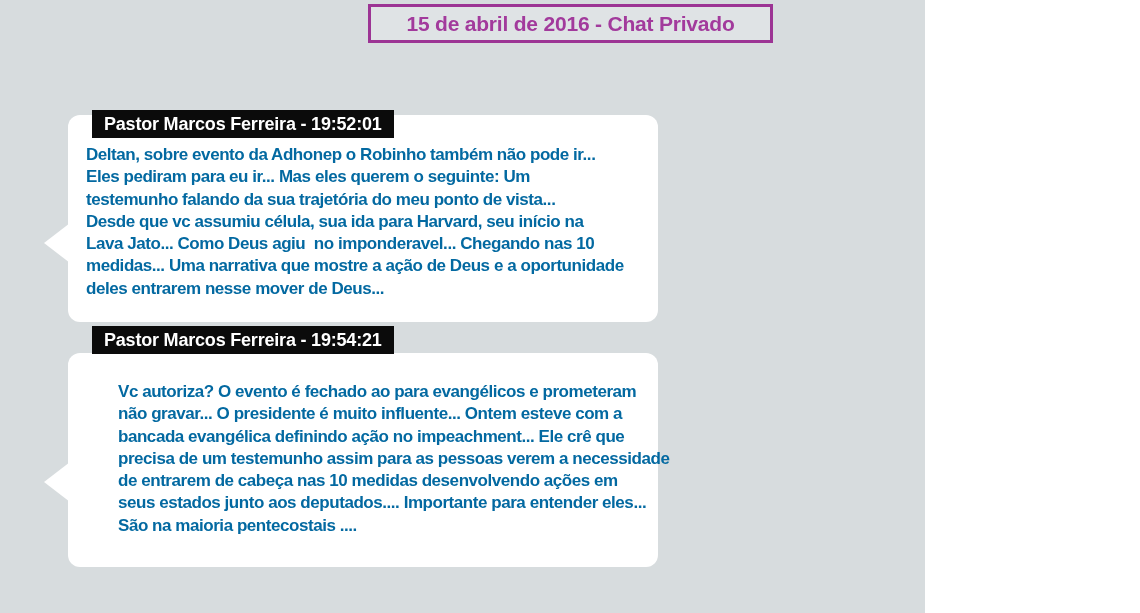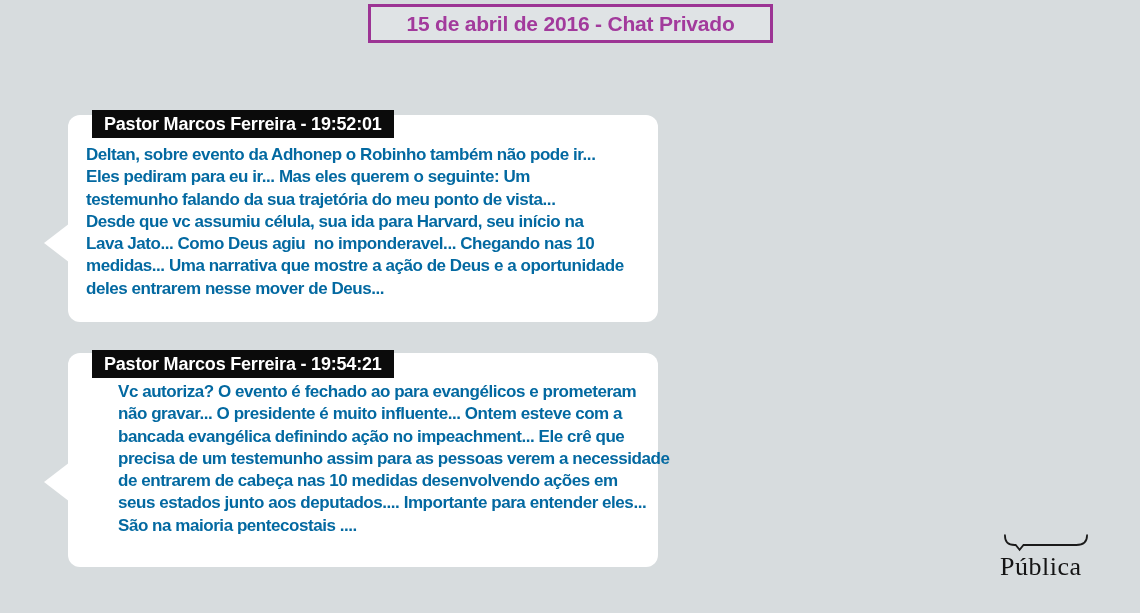--- a/index.html
+++ b/index.html
@@ -1,18 +1,18 @@
 <!DOCTYPE html>
 <html><head>
 <meta charset="utf-8">
 <style>
   html,body{margin:0;padding:0;}
   .page{
     position:relative;
-    width:1140px;height:613px;
+    width:925px;height:613px;
     background:#d7dcde;
     overflow:hidden;
     font-family:"Liberation Sans",sans-serif;
   }
   .title-box{
     position:absolute;
     left:368px;top:4px;
     width:405px;height:39px;
     box-sizing:border-box;
     border:3px solid #9c3494;
@@ -34,21 +34,21 @@
     padding:0 12px;
     background:#0b0b0b;
     color:#ffffff;
     font-size:18px;
     font-weight:700;
     letter-spacing:-0.2px;
     white-space:nowrap;
     z-index:3;
   }
   .label-1{top:110px;}
-  .label-2{top:350px;}
+  .label-2{top:326px;}
   .bubble{
     position:absolute;
     left:68px;
     width:590px;
     background:#ffffff;
     border-radius:12px;
     z-index:1;
   }
   .bubble-1{top:115px;height:207px;}
   .bubble-2{top:353px;height:214px;}

